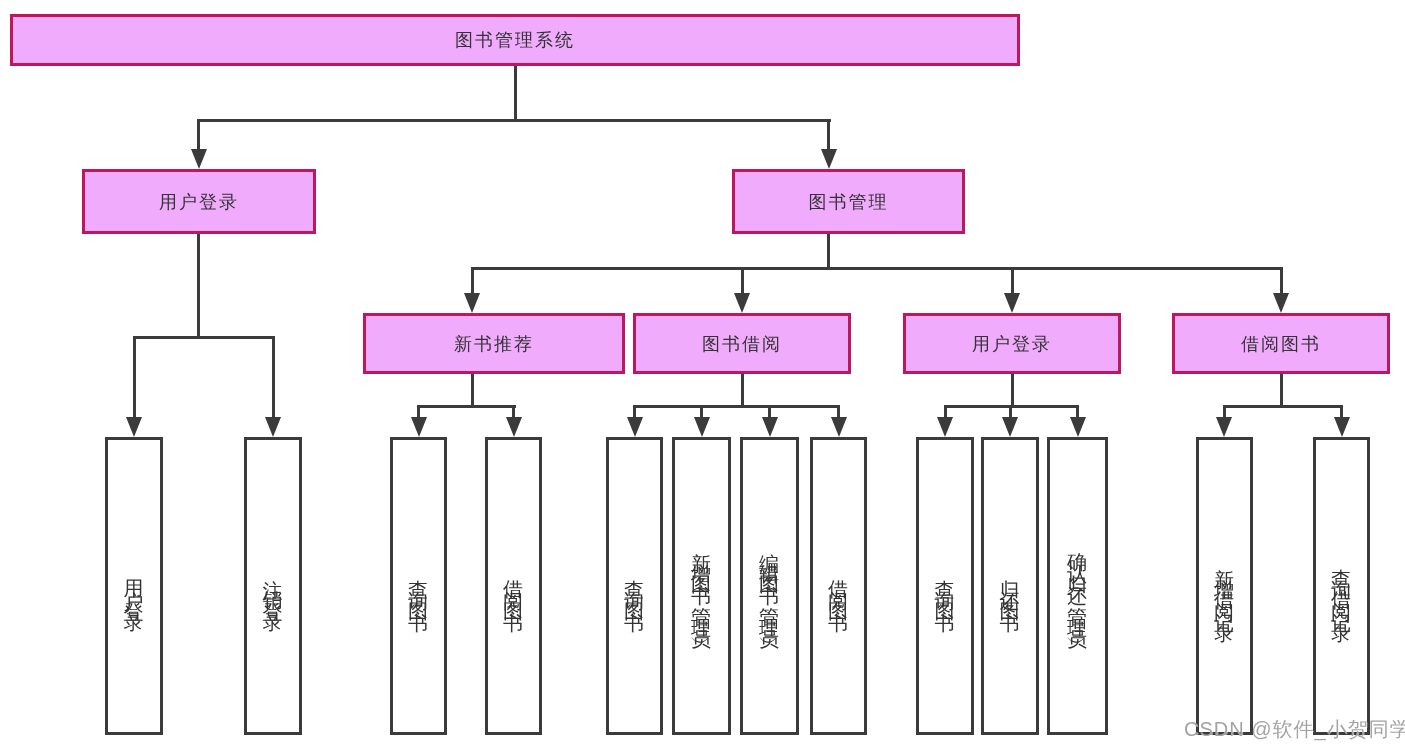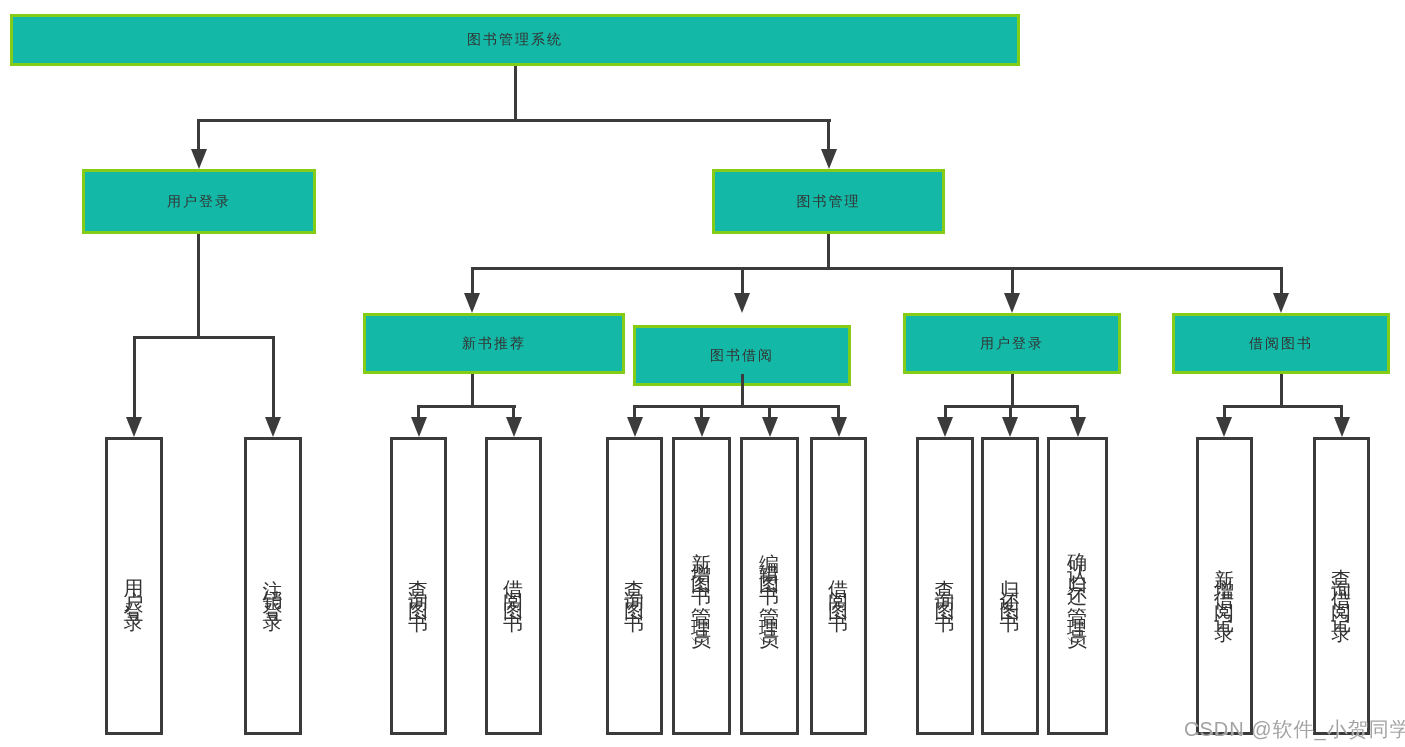--- a/index.html
+++ b/index.html
@@ -1,23 +1,23 @@
 <!DOCTYPE html>
 <html><head>
 <meta charset="utf-8">
 <style>
   html,body{margin:0;padding:0;background:#fff;}
   .canvas{
     position:relative;width:1405px;height:747px;background:#ffffff;
     font-family:"Liberation Sans","DejaVu Sans",sans-serif;overflow:hidden;
   }
   .box{
-    position:absolute;box-sizing:border-box;background:#14b8a6;
-    border:3px solid #84cc16;display:flex;align-items:center;justify-content:center;
-    font-size:14px;color:#333333;letter-spacing:2px;white-space:nowrap;
+    position:absolute;box-sizing:border-box;background:#f0abfc;
+    border:3px solid #be185d;display:flex;align-items:center;justify-content:center;
+    font-size:18px;color:#333333;letter-spacing:2px;white-space:nowrap;
   }
   .vbox{
     position:absolute;box-sizing:border-box;background:#ffffff;
     border:3px solid #3b3b3b;display:flex;align-items:center;justify-content:center;
   }
   .vtext{
     writing-mode:vertical-rl;text-orientation:mixed;
     font-size:20px;line-height:1;letter-spacing:11px;color:#333333;
   }
   .ln{position:absolute;background:#3b3b3b;}
@@ -40,42 +40,42 @@
   <div class="box" style="left:10px;top:14px;width:1010px;height:52px;">图书管理系统</div>
 
   <div class="ln" style="left:514px;top:66px;width:3px;height:53px;"></div>
   <div class="ln" style="left:197px;top:119px;width:634px;height:3px;"></div>
   <div class="ln" style="left:197px;top:119px;width:3px;height:31px;"></div>
   <div class="ln" style="left:827px;top:119px;width:3px;height:31px;"></div>
   <div class="arw" style="left:191px;top:149px;"></div>
   <div class="arw" style="left:821px;top:149px;"></div>
 
   <div class="box" style="left:82px;top:169px;width:234px;height:65px;">用户登录</div>
-  <div class="box" style="left:712px;top:169px;width:233px;height:65px;">图书管理</div>
+  <div class="box" style="left:732px;top:169px;width:233px;height:65px;">图书管理</div>
 
   <div class="ln" style="left:197px;top:234px;width:3px;height:102px;"></div>
   <div class="ln" style="left:133px;top:336px;width:142px;height:3px;"></div>
   <div class="ln" style="left:133px;top:336px;width:3px;height:81px;"></div>
   <div class="ln" style="left:272px;top:336px;width:3px;height:81px;"></div>
   <div class="arw" style="left:126px;top:417px;"></div>
   <div class="arw" style="left:265px;top:417px;"></div>
 
   <div class="ln" style="left:827px;top:234px;width:3px;height:36px;"></div>
   <div class="ln" style="left:471px;top:267px;width:811px;height:3px;"></div>
   <div class="ln" style="left:471px;top:267px;width:3px;height:26px;"></div>
   <div class="ln" style="left:741px;top:267px;width:3px;height:26px;"></div>
   <div class="ln" style="left:1011px;top:267px;width:3px;height:26px;"></div>
   <div class="ln" style="left:1280px;top:267px;width:3px;height:26px;"></div>
   <div class="arw" style="left:464px;top:293px;"></div>
   <div class="arw" style="left:734px;top:293px;"></div>
   <div class="arw" style="left:1004px;top:293px;"></div>
   <div class="arw" style="left:1273px;top:293px;"></div>
 
   <div class="box" style="left:363px;top:313px;width:262px;height:61px;">新书推荐</div>
-  <div class="box" style="left:633px;top:313px;width:218px;height:61px;margin-top:12px;">图书借阅</div>
+  <div class="box" style="left:633px;top:313px;width:218px;height:61px;">图书借阅</div>
   <div class="box" style="left:903px;top:313px;width:218px;height:61px;">用户登录</div>
   <div class="box" style="left:1172px;top:313px;width:218px;height:61px;">借阅图书</div>
 
   <div class="ln" style="left:471px;top:374px;width:3px;height:34px;"></div>
   <div class="ln" style="left:417px;top:405px;width:99px;height:3px;"></div>
   <div class="ln" style="left:417px;top:405px;width:3px;height:12px;"></div>
   <div class="ln" style="left:512px;top:405px;width:3px;height:12px;"></div>
   <div class="arw" style="left:411px;top:417px;"></div>
   <div class="arw" style="left:506px;top:417px;"></div>
 

